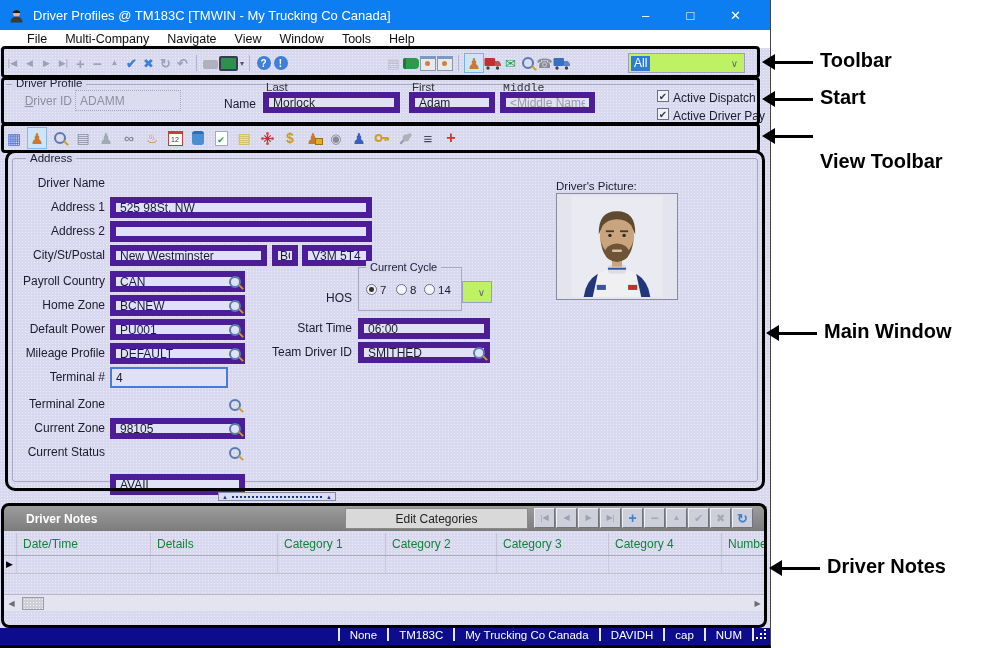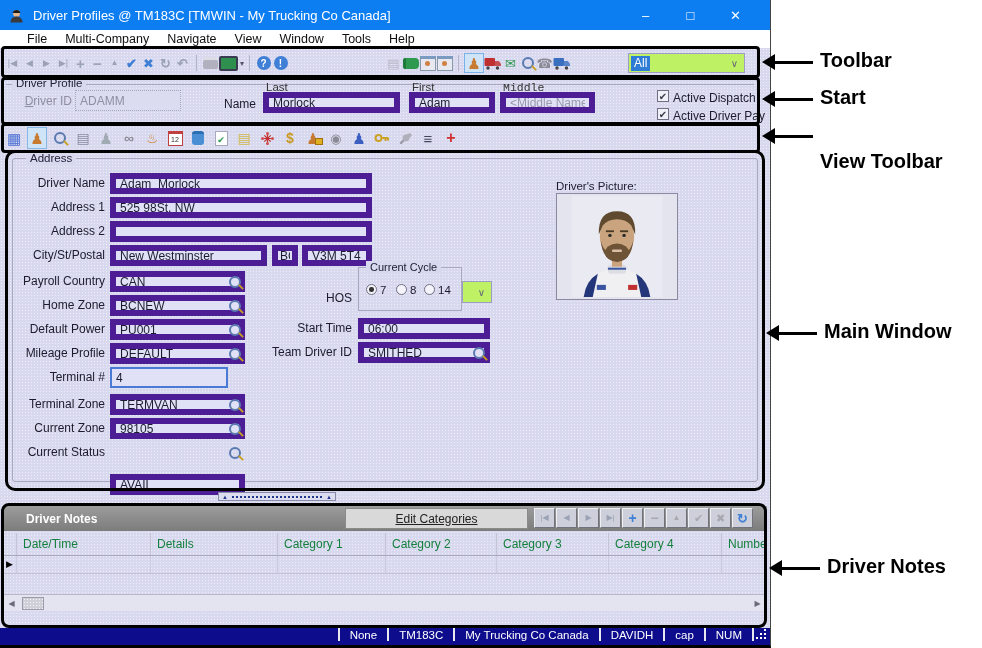--- a/index.html
+++ b/index.html
@@ -66,21 +66,21 @@
   .vbtn.sel{background:#cfe4f7;border:1px solid #88b8e8;box-sizing:border-box;}
   
   .picbox{position:absolute;left:556px;top:193px;width:122px;height:107px;background:#e4e4ee;border:1px solid #8a8aa2;box-sizing:border-box;display:flex;align-items:center;justify-content:center;}
   
   .splitter{position:absolute;left:218px;top:492px;width:118px;height:9px;border:1px solid #8888a8;background:#dcdcf0;box-sizing:border-box;display:flex;align-items:center;padding:0 3px;}
   .splitter .tri{font-size:6px;color:#223a8c;line-height:1;}
   .splitter .dots{flex:1;border-top:2px dotted #223a8c;margin:0 4px;height:0;}
   
   .nhead{position:absolute;left:3px;top:506px;width:764px;height:25px;background:linear-gradient(#9c9c9c,#7c7c7c);display:flex;align-items:center;box-sizing:border-box;}
   .ntitle{color:#fff;font-size:12px;font-weight:bold;margin-left:23px;}
-  .editbtn{position:absolute;left:345px;top:508px;width:183px;height:21px;background:#d9d9d9;border:1px solid #8a8a8a;font-family:"Liberation Sans",sans-serif;font-size:12px;color:#222;display:flex;align-items:center;justify-content:center;box-sizing:border-box;cursor:pointer;text-decoration:underline;}
+  .editbtn{position:absolute;left:345px;top:508px;width:183px;height:21px;background:#d9d9d9;border:1px solid #8a8a8a;font-family:"Liberation Sans",sans-serif;font-size:12px;color:#222;display:flex;align-items:center;justify-content:center;box-sizing:border-box;cursor:pointer;}
   .nbar{position:absolute;left:533px;top:508px;display:flex;}
   .nbtn{width:21px;height:20px;background:#cdd0da;border:1px solid;border-color:#eef0f4 #70737e #70737e #eef0f4;display:flex;align-items:center;justify-content:center;margin-left:1px;box-sizing:border-box;cursor:pointer;}
   .ghead{position:absolute;left:3px;top:533px;width:764px;height:23px;display:flex;overflow:hidden;border-bottom:1px solid #a8a8bc;box-sizing:border-box;}
   .ghc{box-sizing:border-box;height:23px;padding:4px 0 0 6px;font-size:12px;color:#15803d;border-right:1px solid #c4c4d6;overflow:hidden;white-space:nowrap;flex:none;}
   .grow{position:absolute;left:3px;top:556px;width:764px;height:18px;display:flex;overflow:hidden;border-bottom:1px solid #c0c0d2;box-sizing:border-box;}
   .gbc{box-sizing:border-box;height:18px;border-right:1px solid #cccce0;flex:none;}
   .rowind{font-size:9px;color:#000;padding:3px 0 0 3px;}
   .hscroll{position:absolute;left:3px;top:594px;width:764px;height:17px;background:#e4e4f0;border-top:1px solid #b8b8c8;box-sizing:border-box;}
   .sarr{position:absolute;top:2px;width:13px;height:13px;display:flex;align-items:center;justify-content:center;font-size:8px;color:#6a6a7a;cursor:pointer;}
   .thumb{position:absolute;left:19px;top:2px;width:22px;height:13px;background:#cfcfd8;border:1px solid #9a9aac;box-sizing:border-box;cursor:pointer;
@@ -321,21 +321,20 @@
         </span>
         <span class="vbtn">
           <span class="g" style="color:#d03030;font-size:16px;font-weight:bold">+</span>
         </span>
       </div>
 
     <div class="grpbox" style="left:12px;top:158px;width:744px;height:322px;border-radius:3px;"></div>
     <div class="grouplabel" style="left:26px;top:152px;">Address</div>
 
     <div class="lbl" style="left:0;top:176px;width:105px;">Driver Name</div>
-    <input class="fld" style="left: 110px; top: 173px; width: 262px;" value="Adam  Morlock">
 
     <div class="lbl" style="left:0;top:200px;width:105px;">Address 1</div>
     <input class="fld" style="left: 110px; top: 197px; width: 262px;" value="525 98St. NW">
 
     <div class="lbl" style="left:0;top:224px;width:105px;">Address 2</div>
     <input class="fld" style="left: 110px; top: 221px; width: 262px;" value="">
 
     <div class="lbl" style="left:0;top:248px;width:105px;">City/St/Postal</div>
     <input class="fld" style="left: 110px; top: 245px; width: 157px;" value="New Westminster">
     <input class="fld" style="left: 272px; top: 245px; width: 26px; padding: 0px 2px;" value="BC">
@@ -362,21 +361,20 @@
     <div class="lbl" style="left:0;top:346px;width:105px;">Mileage Profile</div>
     <input class="fld" style="left: 110px; top: 343px; width: 135px;" value="DEFAULT">
     <span class="lookup" style="left:226px;top:345px;">
         <span class="mag"></span>
       </span>
 
     <div class="lbl" style="left:0;top:370px;width:105px;">Terminal #</div>
     <input class="fld focus" style="left: 110px; top: 367px; width: 118px;" value="4">
 
     <div class="lbl" style="left:0;top:397px;width:105px;">Terminal Zone</div>
-    <input class="fld" style="left: 110px; top: 394px; width: 135px;" value="TERMVAN">
     <span class="lookup" style="left:226px;top:396px;">
         <span class="mag"></span>
       </span>
 
     <div class="lbl" style="left:0;top:421px;width:105px;">Current Zone</div>
     <input class="fld" style="left: 110px; top: 418px; width: 135px;" value="98105">
     <span class="lookup" style="left:226px;top:420px;">
         <span class="mag"></span>
       </span>
 

